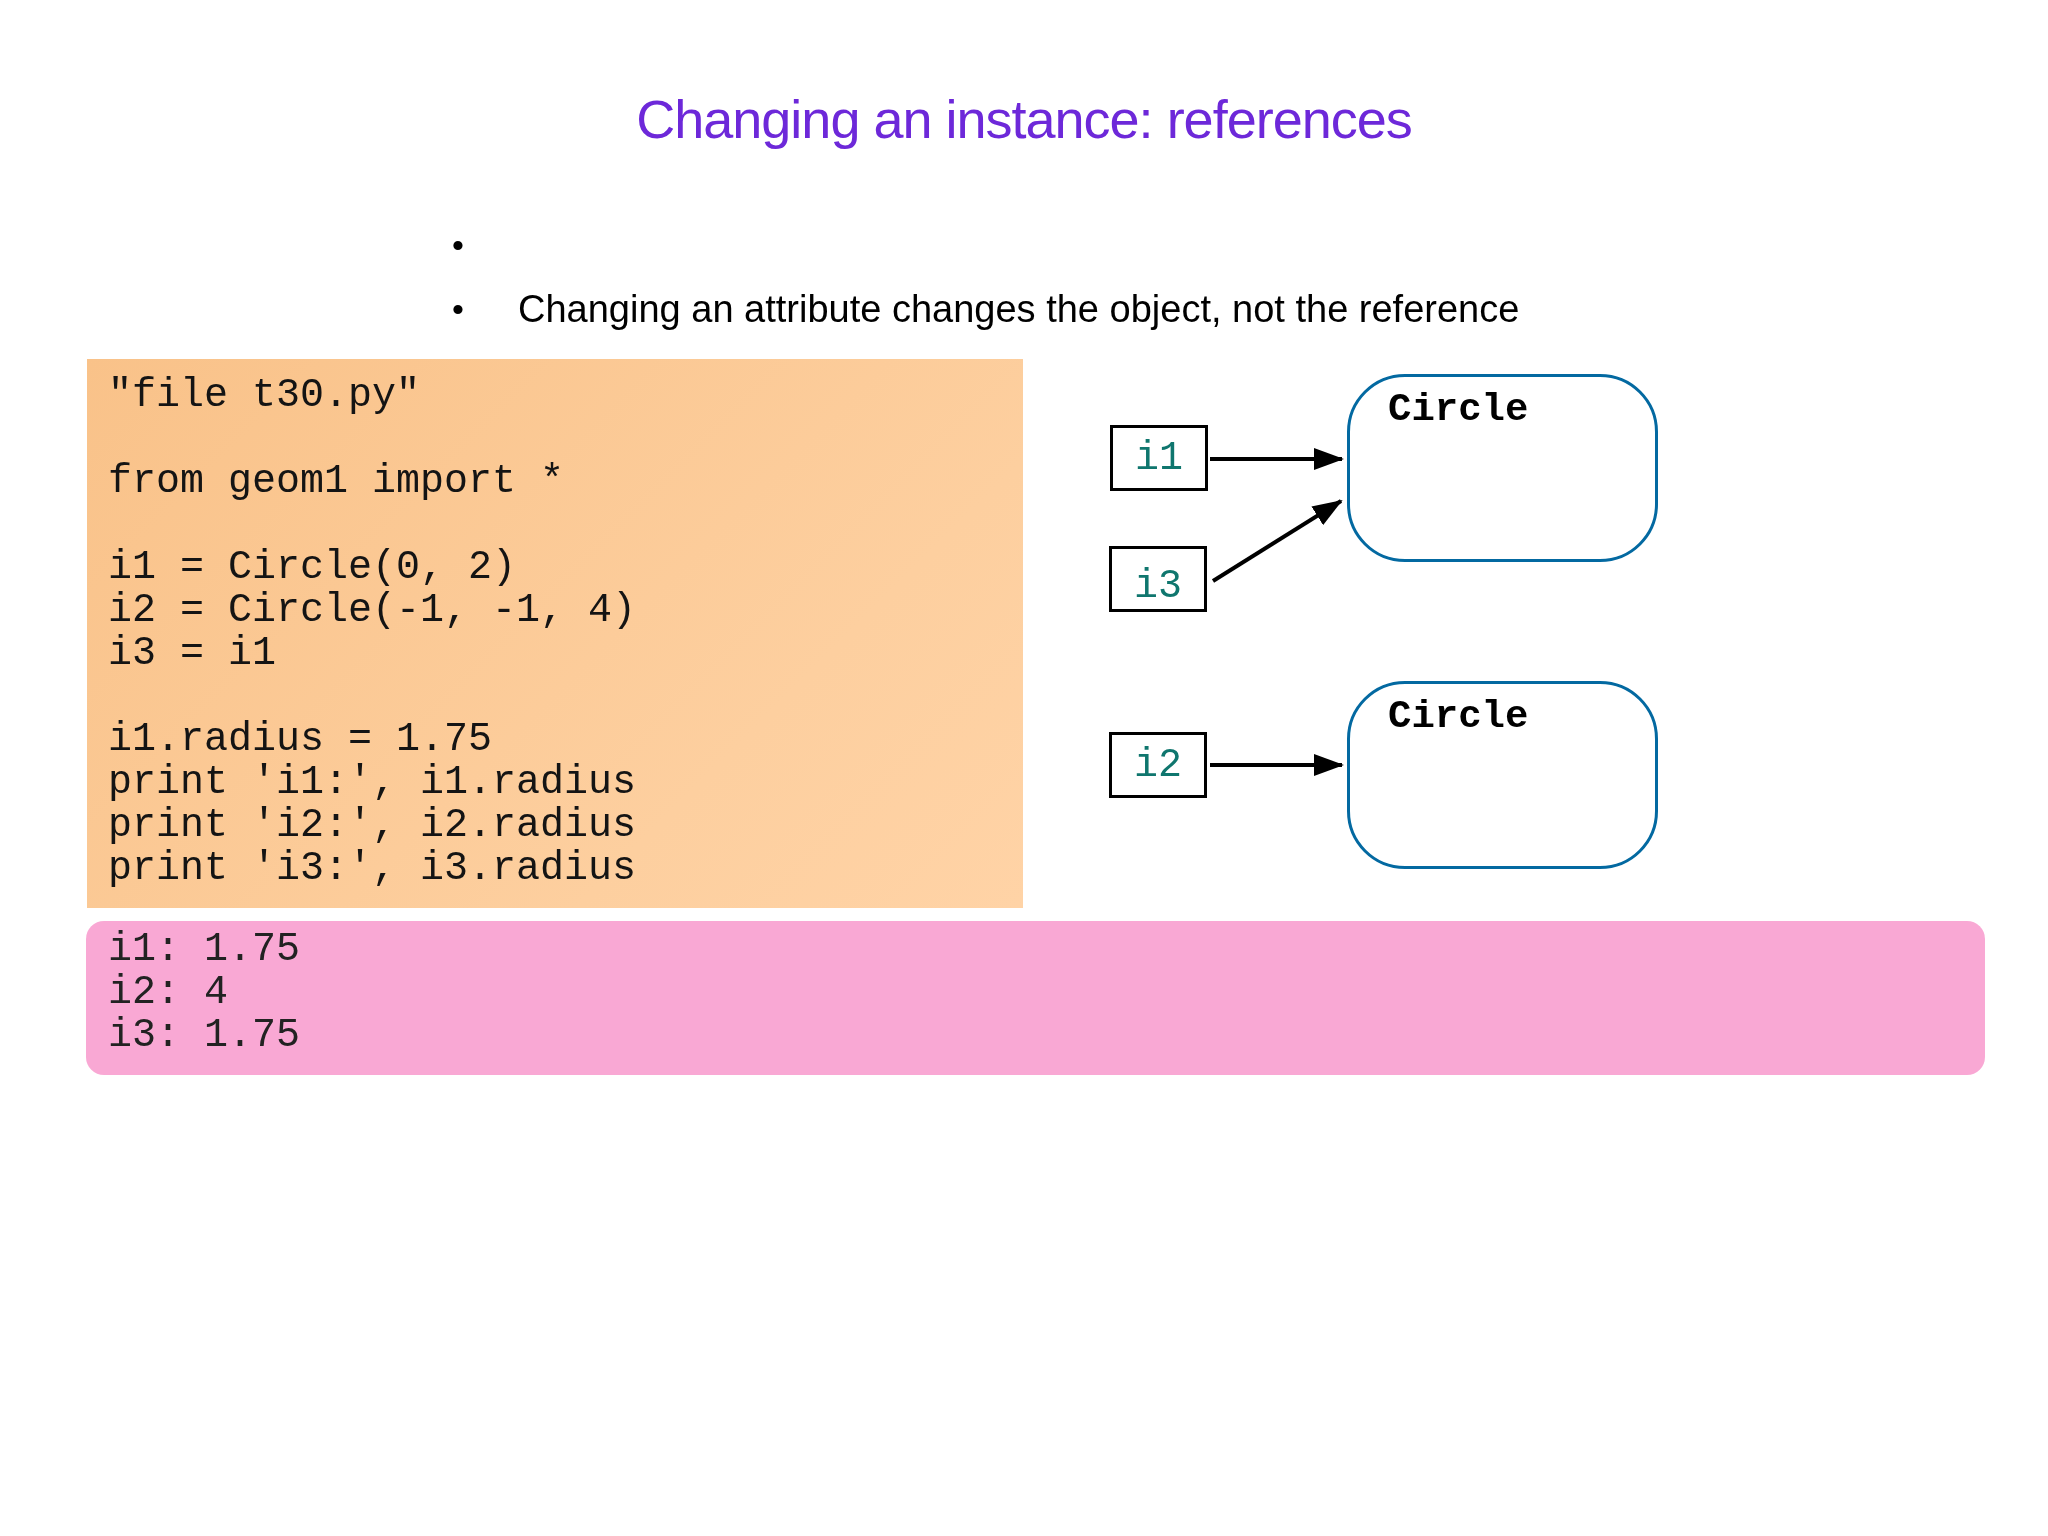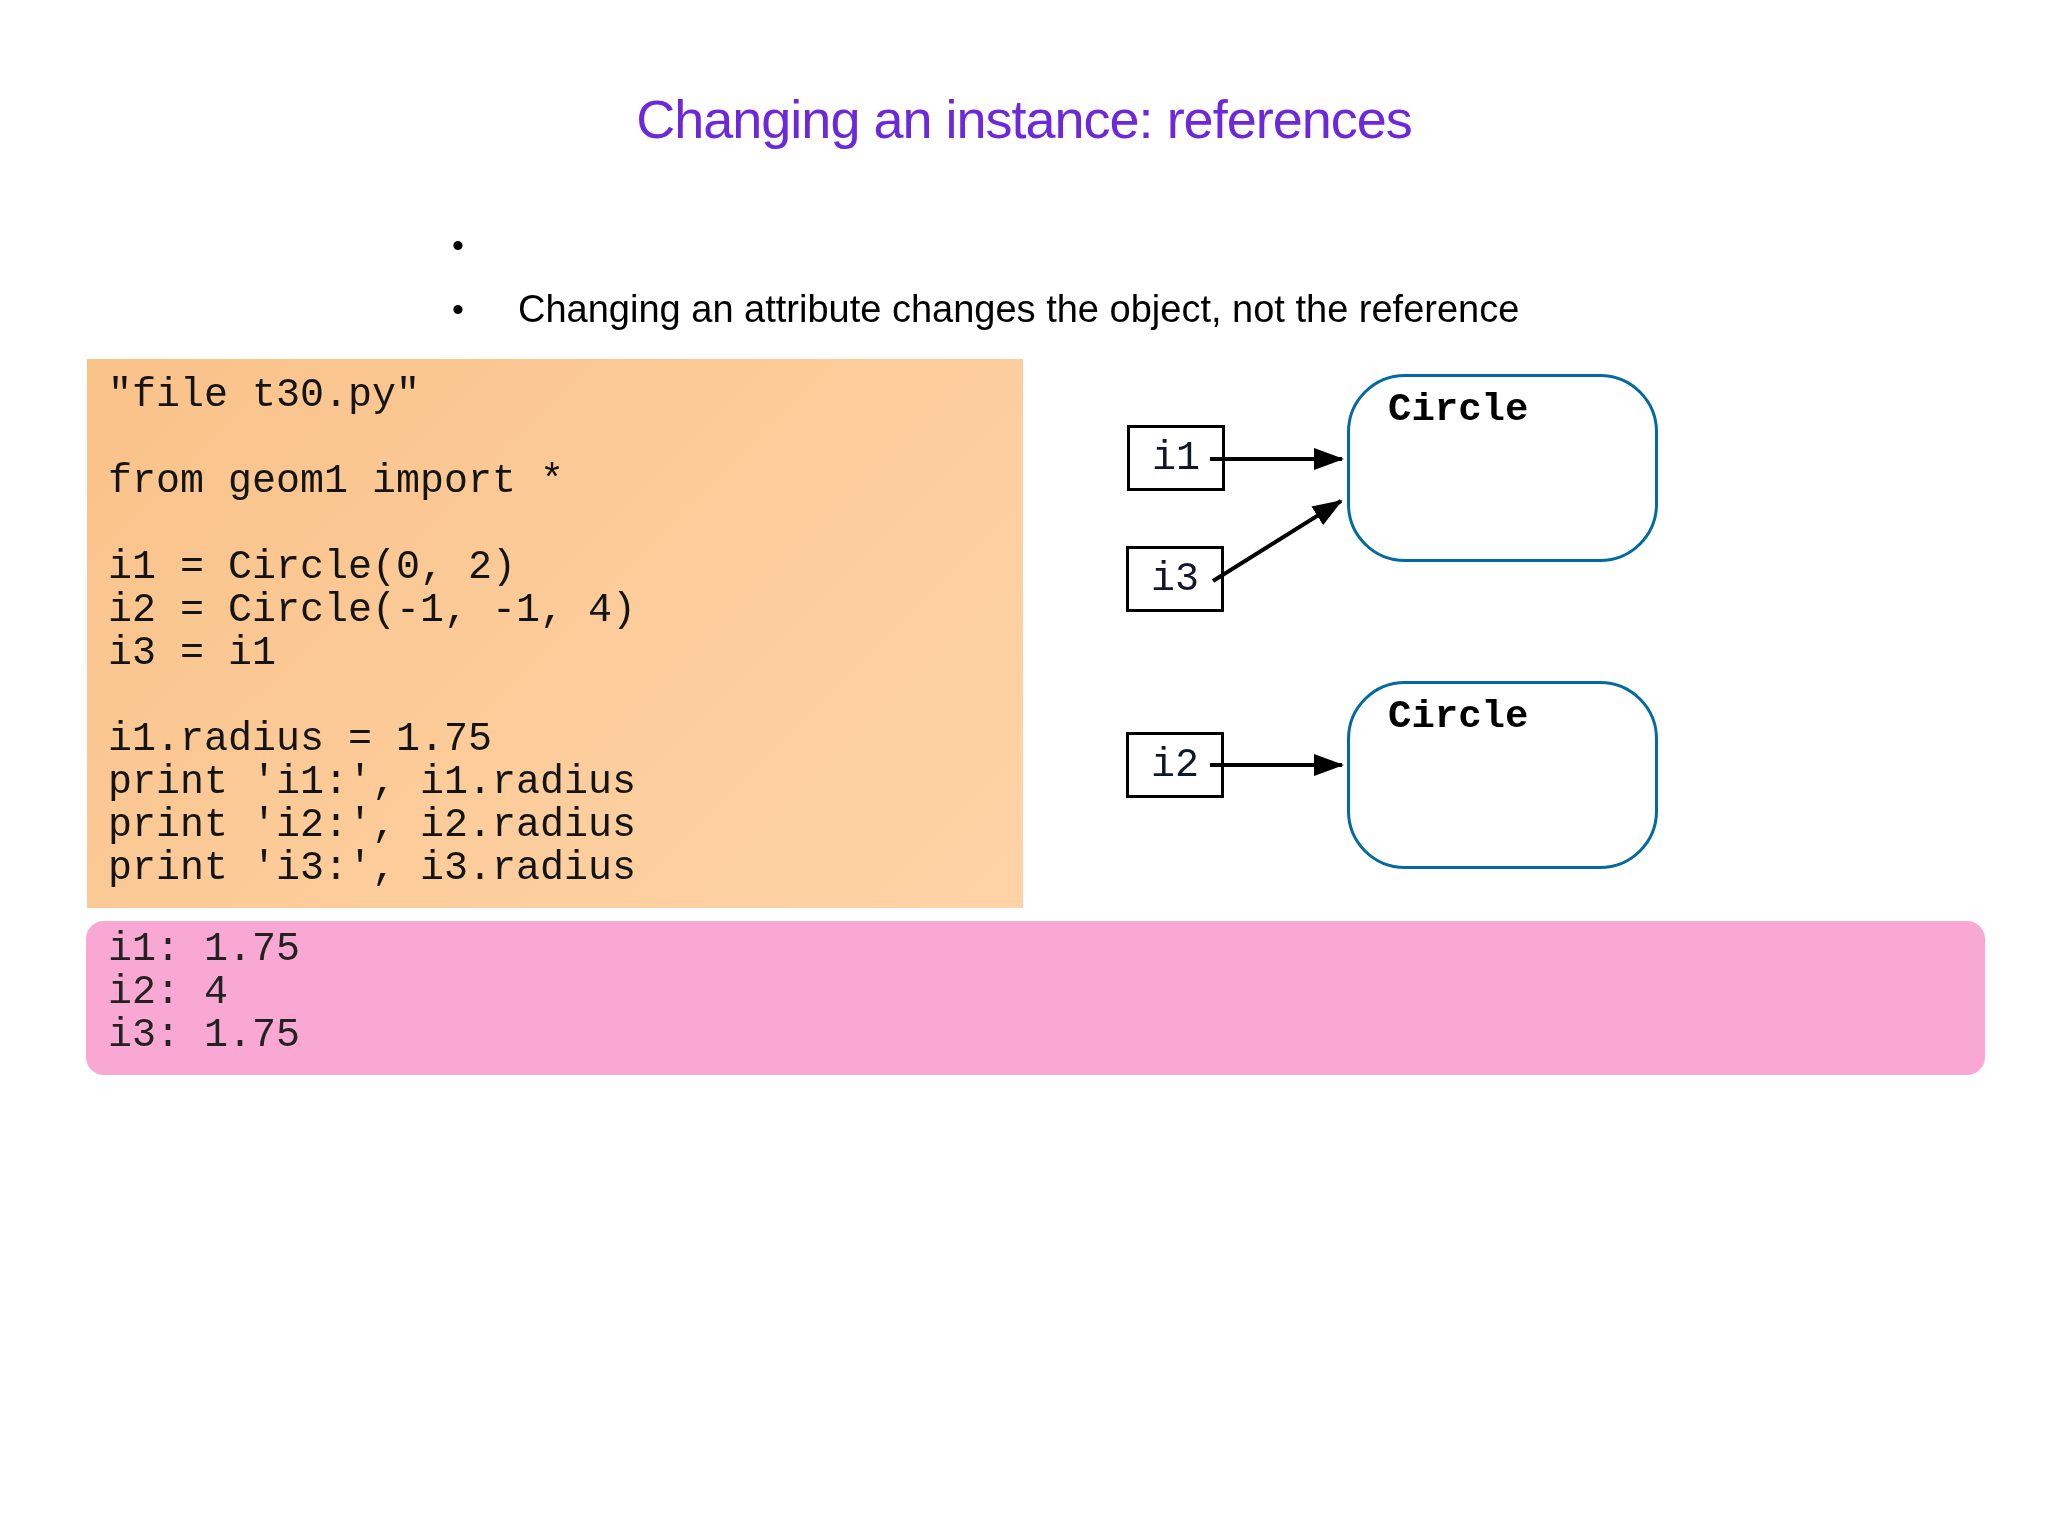--- a/index.html
+++ b/index.html
@@ -103,25 +103,24 @@
     width: 98px;
     height: 66px;
     box-sizing: border-box;
     border: 3px solid #000000;
     background: #ffffff;
     display: flex;
     align-items: center;
     justify-content: center;
     font-family: "Liberation Mono", "DejaVu Sans Mono", monospace;
     font-size: 40px;
-    color: #0f172a;
-    margin-left: 17px;
+    color: #0f766e;
   }
   .var-box.v-i1 { left: 1110px; top: 425px; }
-  .var-box.v-i3 { left: 1109px; top: 546px; }
+  .var-box.v-i3 { left: 1109px; top: 546px; align-items: flex-end; }
   .var-box.v-i2 { left: 1109px; top: 732px; }
 
   .object-node {
     position: absolute;
     width: 311px;
     height: 188px;
     box-sizing: border-box;
     border: 3px solid #0369a1;
     border-radius: 58px;
     background: #ffffff;

